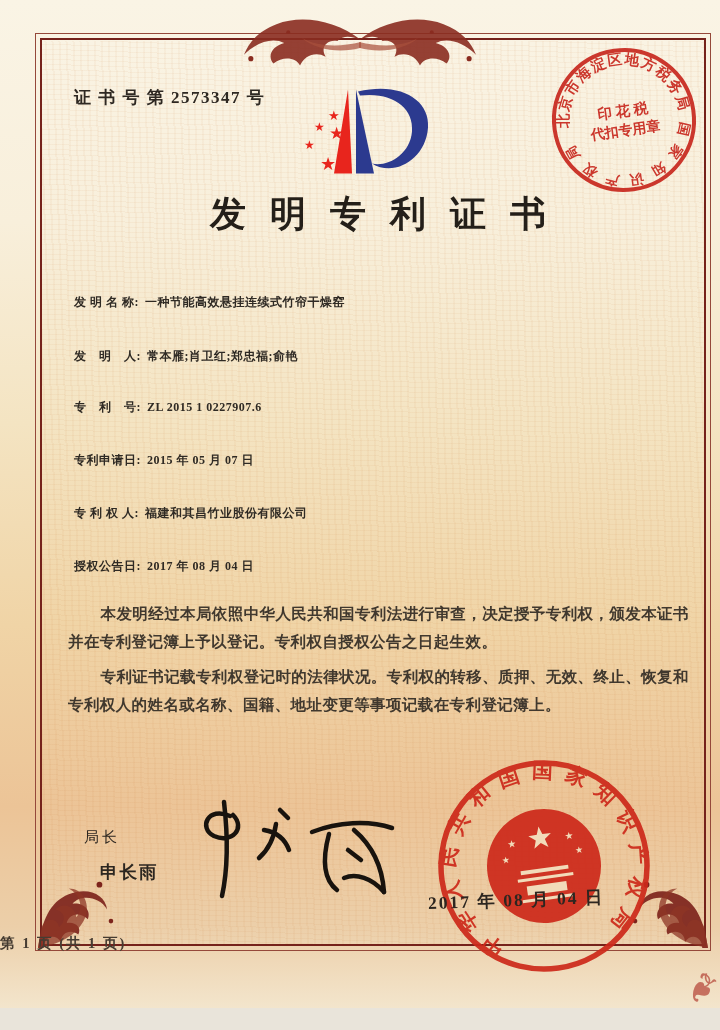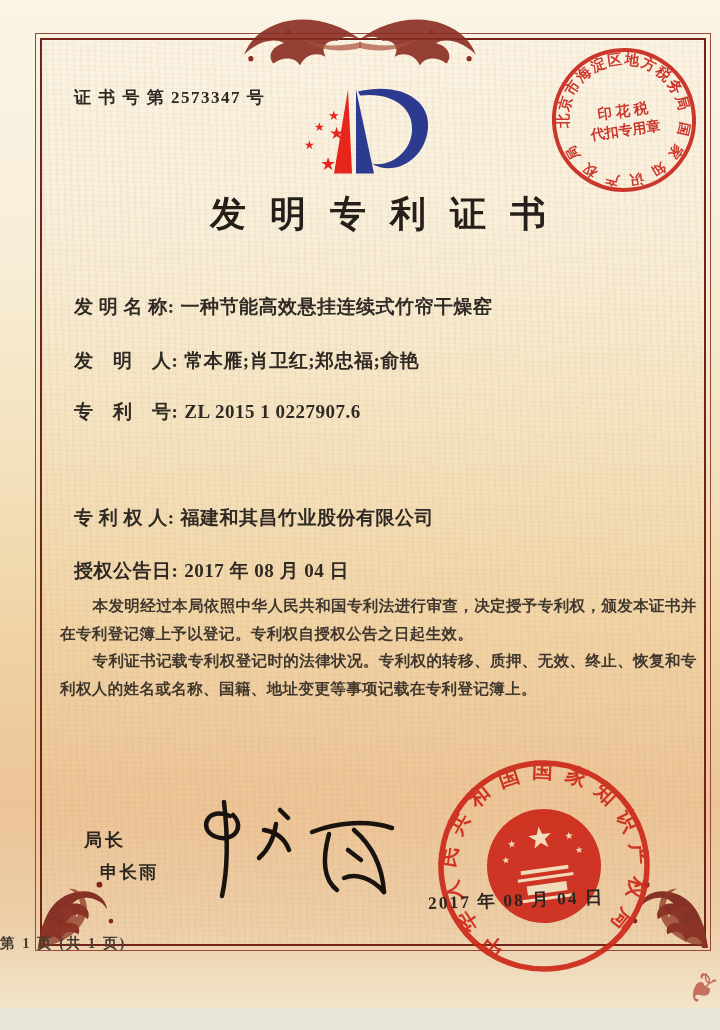--- a/index.html
+++ b/index.html
@@ -17,25 +17,25 @@
     pointer-events:none;
   }
   .frame-outer{position:absolute; left:35px; top:33px; right:45px; bottom:57px; border:1px solid #95483a;}
   .frame-inner{position:absolute; left:40px; top:38px; right:50px; bottom:62px; border:2.5px solid #75221b;}
   .orn{position:absolute; pointer-events:none;}
   .cert-no{position:absolute; left:74px; top:86px; font-size:17px; letter-spacing:1.5px; color:#2e2822; font-weight:600;}
   .logo{position:absolute; left:282px; top:80px;}
   .tax-stamp{position:absolute; left:540px; top:36px; transform:rotate(-8deg); opacity:.92;}
   .cert-title{position:absolute; left:0; top:190px; width:100%; text-align:center; font-size:36px; font-weight:bold;
     letter-spacing:24px; padding-left:24px; box-sizing:border-box; color:#241f19;}
-  .field{position:absolute; left:74px; width:600px; font-size:19px; color:#2f2a24; font-weight:600; letter-spacing:.5px; white-space:nowrap;}
+  .field{position:absolute; left:74px; width:600px; font-size:12px; color:#2f2a24; font-weight:600; letter-spacing:.5px; white-space:nowrap;}
   .field .val{margin-left:6px; font-weight:600;}
   .body-text{position:absolute; left:60px; right:56px; top:592px; font-size:15.5px; line-height:1.78; color:#40382e; font-weight:600; letter-spacing:.4px;}
-  .body-text p{margin:0; text-indent:2.1em;}
-  .sig-title{position:absolute; left:84px; top:828px; font-size:18px; font-weight:700; color:#2c2620; letter-spacing:3px;}
+  .body-text p{margin:8px; text-indent:2.1em;}
+  .sig-title{position:absolute; left:84px; top:828px; font-size:15px; font-weight:400; color:#2c2620; letter-spacing:3px;}
   .sig-name{position:absolute; left:100px; top:860px; font-size:17.5px; font-weight:700; color:#2c2620; letter-spacing:2px;}
   .sig-script{position:absolute; left:186px; top:798px;}
   .office-seal{position:absolute; left:420px; top:742px; transform:rotate(-8deg); opacity:.93;}
   .seal-date{position:absolute; left:428px; top:888px; font-size:17.5px; font-weight:700; color:#2d2620; letter-spacing:2px; transform:rotate(-2deg); z-index:5;}
   .footer{position:absolute; left:0; top:934px; width:100%; font-size:14.5px; letter-spacing:2px; color:#46var3c32; color:#463c32; font-weight:600;}
   .page-curl{position:absolute; left:684px; top:962px; font-size:44px; color:rgba(168,36,26,.6); transform:rotate(115deg);}
   svg text{font-family:"Liberation Serif","DejaVu Serif",serif;}
 </style>
 </head>
 <body>
@@ -110,20 +110,23 @@
 
   <div class="field" style="top:294px">
     <span>发 明 名 称:</span><span class="val">一种节能高效悬挂连续式竹帘干燥窑</span>
   </div>
   <div class="field" style="top:348px">
     <span>发　明　人:</span><span class="val">常本雁;肖卫红;郑忠福;俞艳</span>
   </div>
   <div class="field" style="top:399px">
     <span>专　利　号:</span><span class="val">ZL 2015 1 0227907.6</span>
   </div>
+  <div class="field" style="top:452px">
+    <span>专利申请日:</span><span class="val">2015 年 05 月 07 日</span>
+  </div>
   <div class="field" style="top:505px">
     <span>专 利 权 人:</span><span class="val">福建和其昌竹业股份有限公司</span>
   </div>
   <div class="field" style="top:558px">
     <span>授权公告日:</span><span class="val">2017 年 08 月 04 日</span>
   </div>
 
   <div class="body-text">
     <p>本发明经过本局依照中华人民共和国专利法进行审查，决定授予专利权，颁发本证书并在专利登记簿上予以登记。专利权自授权公告之日起生效。</p>
     <p>专利证书记载专利权登记时的法律状况。专利权的转移、质押、无效、终止、恢复和专利权人的姓名或名称、国籍、地址变更等事项记载在专利登记簿上。</p>

